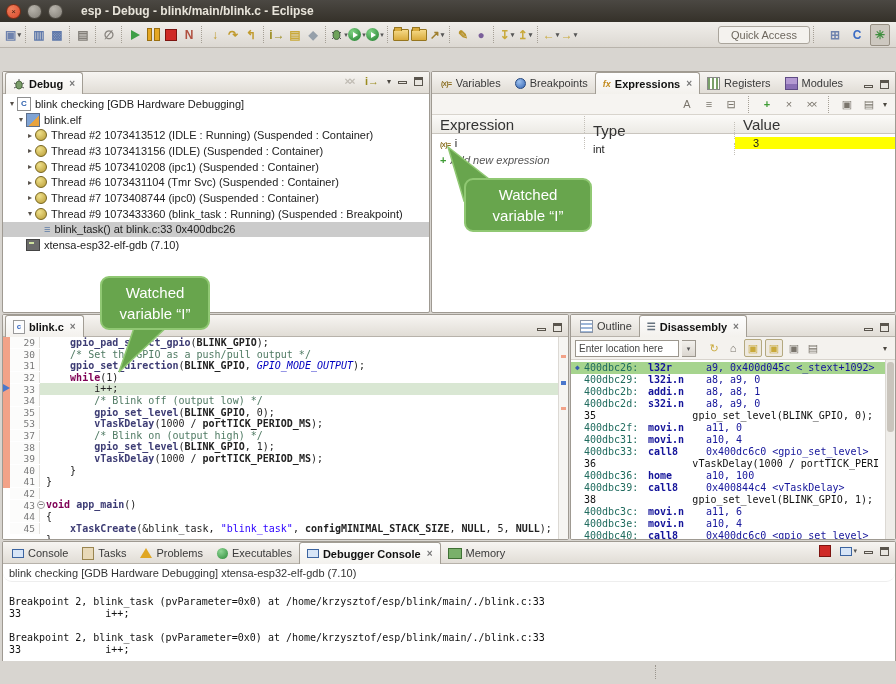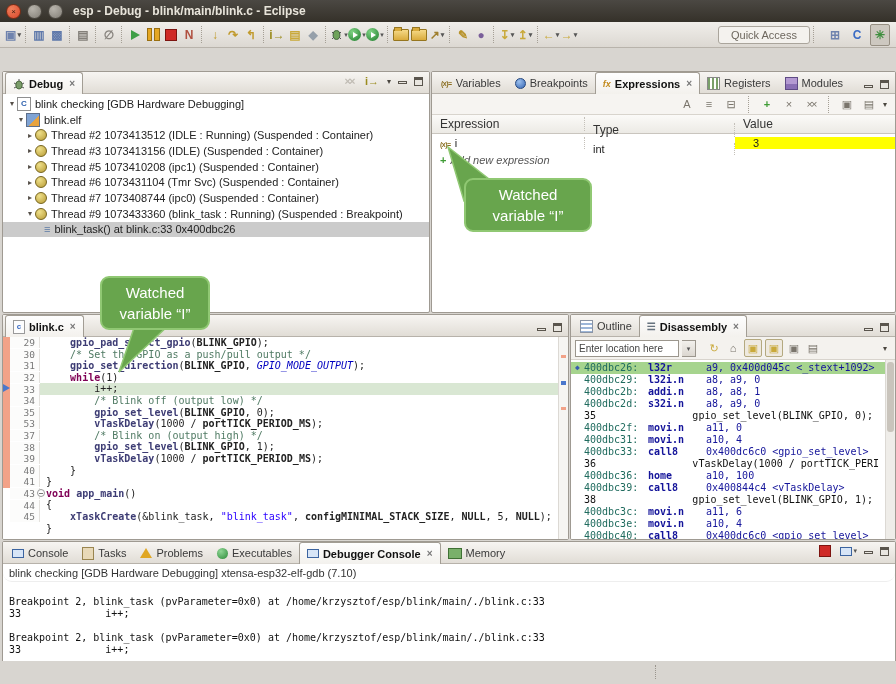--- a/index.html
+++ b/index.html
@@ -6,21 +6,21 @@
   body{width:896px;height:684px;position:relative;overflow:hidden;background:#d8d5d0;
        font-family:"Liberation Sans",sans-serif;-webkit-font-smoothing:antialiased;}
 
   
   #titlebar{position:absolute;left:0;top:0;width:896px;height:22px;
     background:linear-gradient(#4b4843,#353129);display:flex;align-items:center;}
   .wcircle{width:13px;height:13px;border-radius:50%;margin-left:6px;display:flex;
     align-items:center;justify-content:center;font-size:8px;color:#3d1c10;}
   .wc-close{background:radial-gradient(circle at 35% 30%,#f0815c,#d9472b);border:1px solid #7e2c14;}
   .wc-min,.wc-max{background:radial-gradient(circle at 35% 30%,#b8b4ac,#827e76);border:1px solid #4e4a43;}
-  #window-title{color:#e8e4da;font-size:12px;font-weight:bold;margin-left:10px;}
+  #window-title{color:#e8e4da;font-size:12px;font-weight:bold;margin-left:18px;}
 
   
   #main-toolbar{position:absolute;left:0;top:22px;width:896px;height:26px;
     background:linear-gradient(#f0eeea,#dcd8d2);border-bottom:1px solid #b8b3ab;
     display:flex;align-items:center;padding:0 4px;box-sizing:border-box;}
   .tbtn{height:20px;min-width:18px;display:flex;align-items:center;justify-content:center;
     font-size:12px;border-radius:2px;position:relative;}
   .tsep{width:1px;height:17px;border-left:1px dotted #a59f95;margin:0 3px;}
   .dd{font-size:7px;color:#555;margin-left:1px;}
   .shape-play{width:0;height:0;border-left:9px solid #3f9f46;border-top:5.5px solid transparent;border-bottom:5.5px solid transparent;}
@@ -84,21 +84,21 @@
   .trow{display:flex;align-items:center;height:15.7px;font-size:11px;color:#222;white-space:nowrap;overflow:hidden;}
   .trow.sel{background:#cbcbcb;}
   .texp{width:10px;font-size:8px;color:#5a5throne550;color:#565049;text-align:center;flex:none;}
   .tlabel{margin-left:4px;}
 
   
   #expr-panel{left:431px;top:71px;width:463px;height:240px;}
   #expr-toolbar{height:20px;background:#f6f4f1;border-bottom:1px solid #d8d4cd;display:flex;align-items:center;
     justify-content:flex-end;gap:6px;padding-right:8px;}
   #expr-table .hdr{display:flex;height:18px;align-items:center;background:linear-gradient(#fbfaf8,#eceae5);
-    border-bottom:1px solid #c9c5be;font-size:12px;color:#333;}
+    border-bottom:1px solid #c9c5be;font-size:15px;color:#333;}
   .colE{width:153px;box-sizing:border-box;padding-left:8px;border-right:1px dotted #c4c0b9;}
   .colT{width:150px;box-sizing:border-box;padding-left:8px;border-right:1px dotted #c4c0b9;margin-top:12px;}
   .colV{flex:1;box-sizing:border-box;padding-left:8px;}
   .erow{display:flex;height:17px;align-items:center;font-size:11px;color:#222;}
   .addrow{display:flex;height:17px;align-items:center;font-size:11px;color:#555;font-style:italic;}
   .plus{color:#3f9c35;font-weight:bold;font-style:normal;margin:0 4px 0 8px;}
 
   
   #editor-panel{left:2px;top:314px;width:565px;height:224px;}
   #editor-body{position:relative;background:#fff;height:202px;overflow:hidden;}
@@ -306,20 +306,25 @@
       <div class="trow" style="padding-left: 22px;">
         <span class="texp">▾</span>
         <span class="vicon ic-thread"></span>
         <span class="tlabel">Thread #9 1073433360 (blink_task : Running) (Suspended : Breakpoint)</span>
       </div>
       <div class="trow sel" style="padding-left: 31px;">
         <span class="texp"></span>
         <span class="vicon ic-frame">≡</span>
         <span class="tlabel">blink_task() at blink.c:33 0x400dbc26</span>
       </div>
+      <div class="trow" style="padding-left: 13px;">
+        <span class="texp"></span>
+        <span class="vicon ic-gdb"></span>
+        <span class="tlabel">xtensa-esp32-elf-gdb (7.10)</span>
+      </div>
     </div>
 </div>
 
 <div class="panel" id="expr-panel">
   <div class="tabbar" id="expr-tabbar">
       <div class="tab">
         <span class="vicon ic-vars">(x)=</span>
         <span>Variables</span>
       </div>
       <div class="tab">
@@ -449,20 +454,25 @@
         </div>
         <div class="eline">
           <span class="eannot on"></span>
           <span class="enum">40</span>
           <span class="ecode"><span>    }</span></span>
         </div>
         <div class="eline">
           <span class="eannot on"></span>
           <span class="enum">41</span>
           <span class="ecode"><span>}</span></span>
+        </div>
+        <div class="eline">
+          <span class="eannot"></span>
+          <span class="enum">42</span>
+          <span class="ecode"><span></span></span>
         </div>
         <div class="eline">
           <span class="eannot"></span>
           <span class="enum">43</span>
           <span class="fold"></span>
           <span class="ecode"><span class="sg-k">void</span><span> </span><span class="sg-f">app_main</span><span>()</span></span>
         </div>
         <div class="eline">
           <span class="eannot"></span>
           <span class="enum">44</span>

